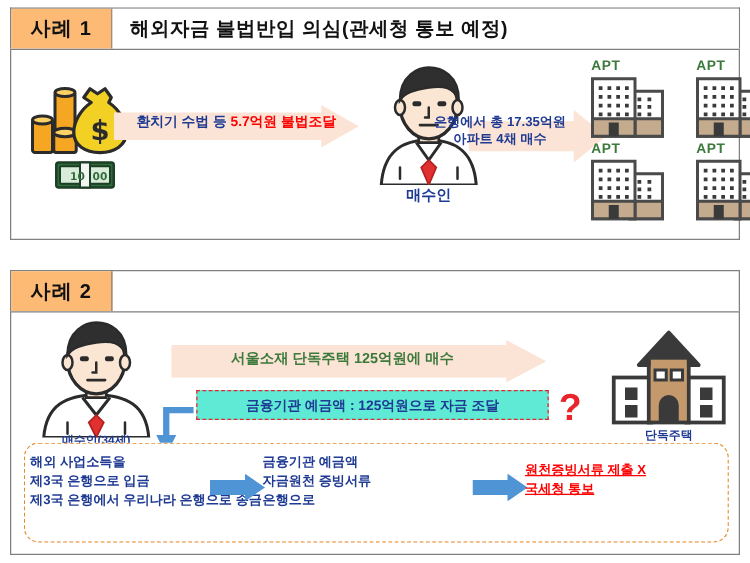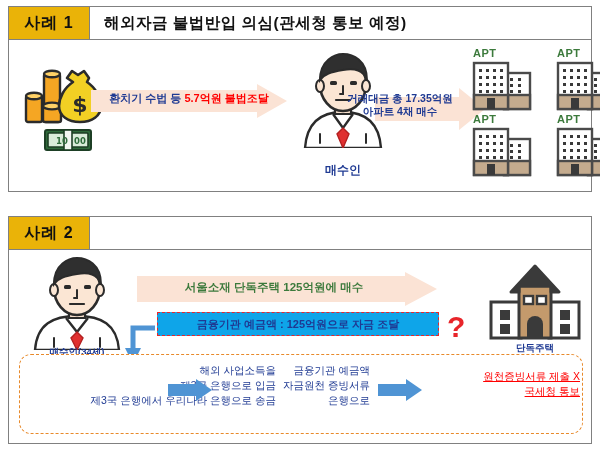--- a/index.html
+++ b/index.html
@@ -16,21 +16,21 @@
   #case1{top:6px;height:186px;}
   #case2{top:216px;height:228px;}
 
   .case-header{
     display:flex;align-items:stretch;height:33px;
     border:1px solid #808080;border-bottom:none;
     box-sizing:border-box;
   }
   .case-tag{
     width:80px;flex:0 0 80px;
-    background:#eab308;
+    background:#fdba74;
     border-right:1px solid #808080;
     display:flex;align-items:center;justify-content:center;
     font-weight:bold;font-size:16px;color:#111;
     letter-spacing:1px;
   }
   .case-title{
     flex:1;background:#ffffff;
     display:flex;align-items:center;
     padding-left:14px;
     font-weight:bold;font-size:15.5px;color:#111;
@@ -78,41 +78,41 @@
   .house{position:absolute;}
   .house-label{
     position:absolute;left:50%;transform:translateX(-50%);
     white-space:nowrap;font-weight:bold;color:#1f3a93;font-size:9.5px;
   }
 
   
   .callout{
     position:absolute;
     border:1.6px dashed #e8252a;
-    background:#0ea5e9;
+    background:#5eead4;
     display:flex;align-items:center;justify-content:center;
     font-weight:bold;color:#1f3a93;white-space:nowrap;
     box-sizing:border-box;
   }
   .qmark{
     position:absolute;font-weight:bold;color:#e8252a;
     font-size:30px;line-height:1;
   }
 
   
   .flow{
     position:absolute;
     border:1.6px dashed #e8892a;
     border-radius:12px;
     box-sizing:border-box;
     background:#ffffff;
   }
   .flow-col{
-    position:absolute;text-align:right;
-    font-weight:normal;line-height:1.42;
+    position:absolute;text-align:left;
+    font-weight:bold;line-height:1.42;
     color:#1f3a93;white-space:nowrap;
   }
   .flow-col.red{color:#ff0000;}
   .flow-col.red .ul{text-decoration:underline;text-decoration-color:#ff0000;}
   .blue-arrow{position:absolute;}
 
   .conn{position:absolute;}
 </style>
 </head>
 <body>
@@ -182,29 +182,29 @@
 
           <rect x="33" y="33" width="7" height="4" rx="1.6" fill="#2b2b2b"></rect>
           <rect x="53" y="33" width="7" height="4" rx="1.6" fill="#2b2b2b"></rect>
 
           <path d="M46 38 v8 h-3" fill="none" stroke="#2b2b2b" stroke-width="2" stroke-linecap="round"></path>
 
           <path d="M39 52 h14" fill="none" stroke="#2b2b2b" stroke-width="2.2" stroke-linecap="round"></path>
 
           <path d="M23 86 v9 M69 86 v9" stroke="#2b2b2b" stroke-width="2" stroke-linecap="round"></path>
         </svg>
-        <div class="person-label" style="top:100px;font-size:12px;margin-top:14px;">매수인</div>
+        <div class="person-label" style="top:100px;font-size:12px;">매수인</div>
       </div>
 
       <div class="arrow-band" style="left:366px;top:48px;width:110px;height:42px;">
         <svg width="110" height="42" viewBox="0 0 110 42">
           <path d="M0 9 H84 V0 L110 21 L84 42 V33 H0 Z" fill="#fbe3d5"></path>
         </svg>
         <div class="arrow-text" style="top:4px;left:-42px;right:18px;font-size:10.5px;color:#1f3a93;">
-          <div>거래대금 총 17.35억원</div>
+          <div>은행에서 총 17.35억원</div>
           <div>아파트 4채 매수</div>
         </div>
       </div>
 
       <div class="apts" style="left:460px;top:8px;">
         <div class="apt">
           <div class="apt-label">APT</div>
           <svg width="78" height="62" viewBox="0 0 78 62" style="position:absolute;top:13px;left:0;">
             <rect x="35" y="12" width="26" height="36" fill="#ffffff" stroke="#4a4a4a" stroke-width="2.4"></rect>
             <rect x="35" y="34" width="26" height="14" fill="#c4ab8e" stroke="#4a4a4a" stroke-width="2.4"></rect>

